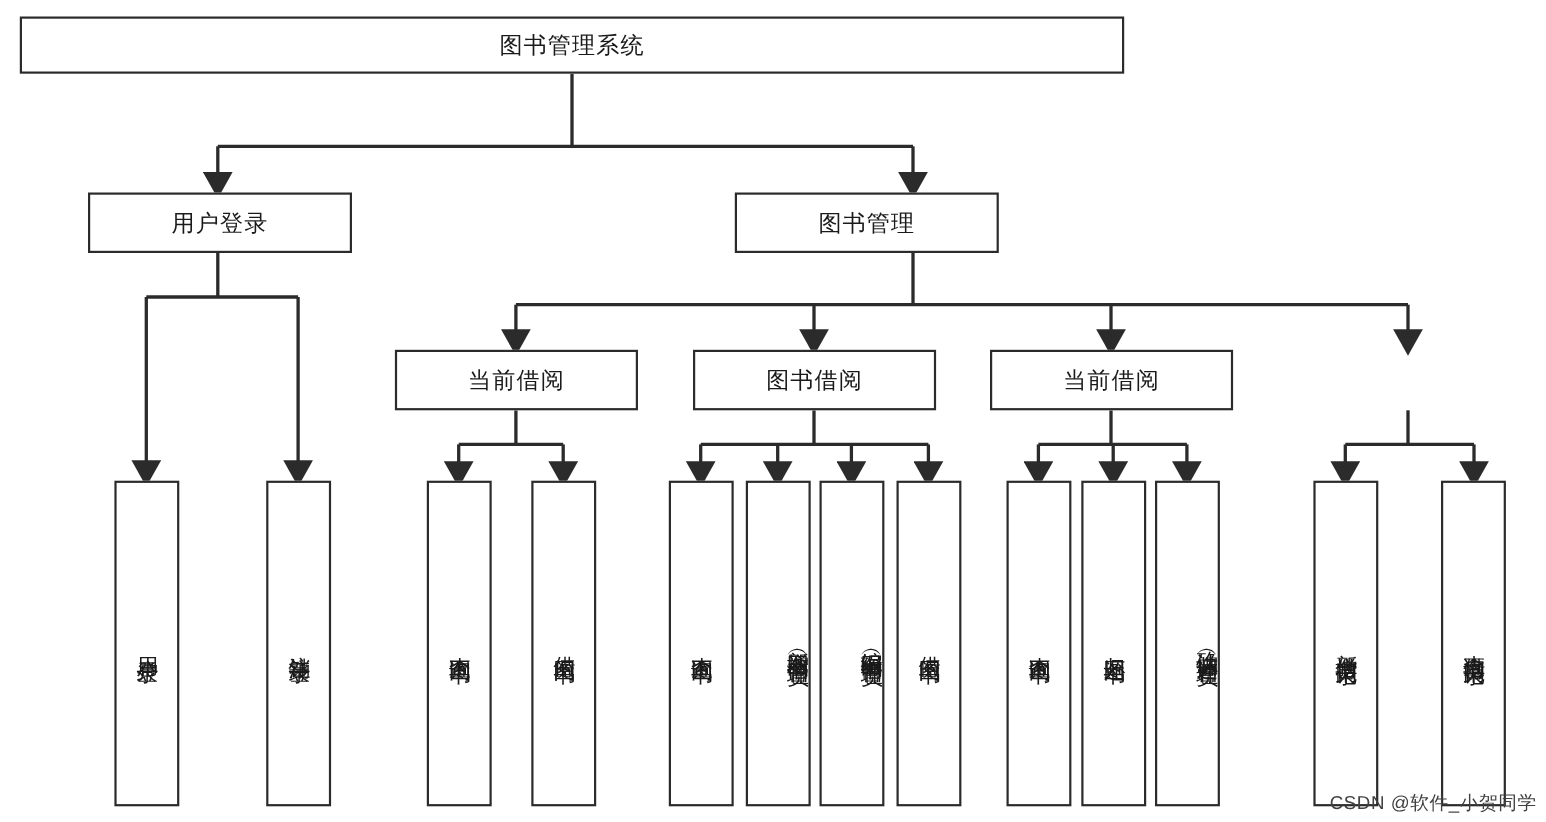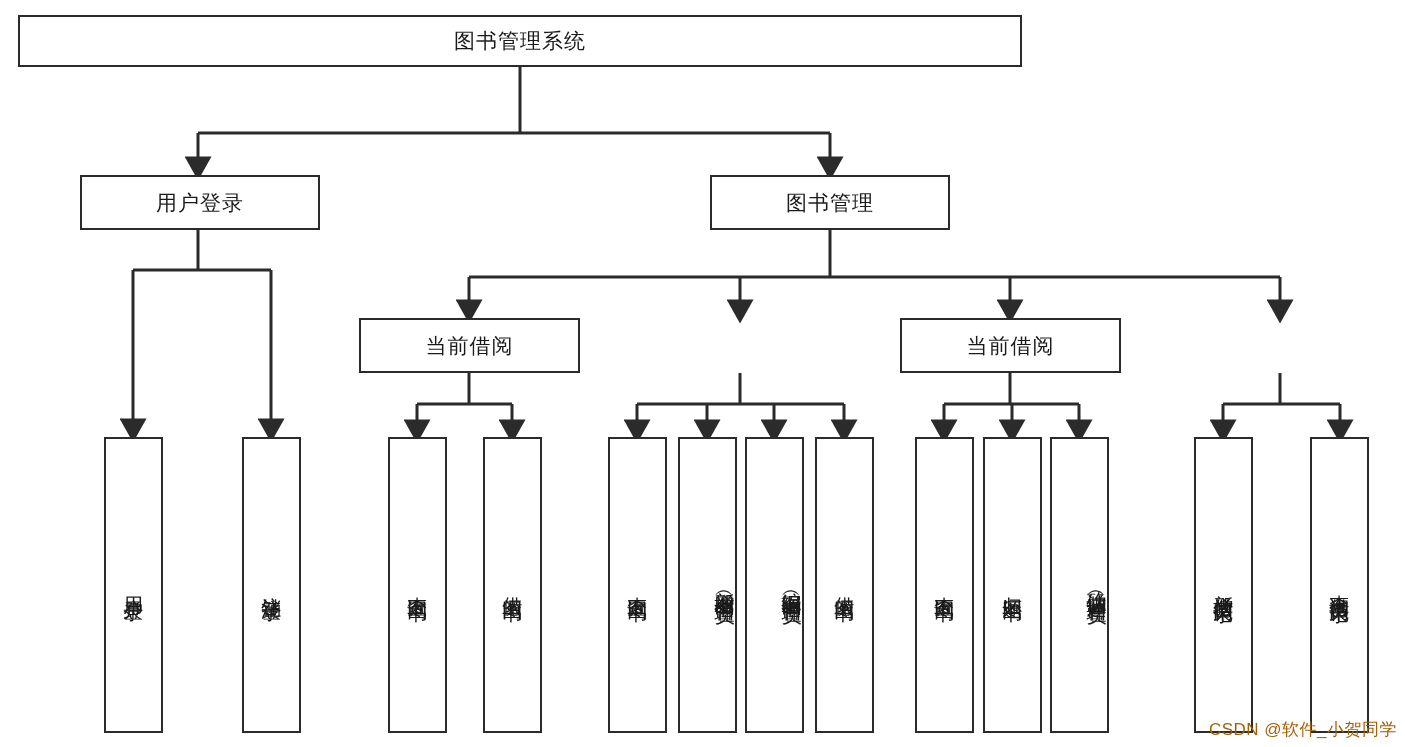--- a/index.html
+++ b/index.html
@@ -51,21 +51,21 @@
     align-items: flex-start;
   }
   .node-label {
     display: block;
   }
   .watermark {
     position: absolute;
     right: 8px;
     bottom: 6px;
     font-size: 17px;
-    color: #a16207;
+    color: #404040;
     letter-spacing: 0.5px;
     white-space: nowrap;
     pointer-events: none;
   }
 </style>
 </head>
 <body>
 
 <div id="diagram-root">
 
@@ -122,26 +122,29 @@
     </g>
   </svg>
 
   <div class="node-box horizontal" style="left:18px; top:15px; width:1004px; height:52px;">
     <span class="node-label">图书管理系统</span>
   </div>
 
   <div class="node-box horizontal" style="left:80px; top:175px; width:240px; height:55px;">
     <span class="node-label">用户登录</span>
   </div>
-  <div class="node-box horizontal" style="left:710px; top:175px; width:240px; height:55px;">
+  <div class="node-box horizontal" style="left:668px; top:175px; width:240px; height:55px;">
     <span class="node-label">图书管理</span>
   </div>
 
   <div class="node-box horizontal" style="left:359px; top:318px; width:221px; height:55px;">
     <span class="node-label">当前借阅</span>
+  </div>
+  <div class="node-box horizontal" style="left:630px; top:318px; width:221px; height:55px;">
+    <span class="node-label">图书借阅</span>
   </div>
   <div class="node-box horizontal" style="left:900px; top:318px; width:221px; height:55px;">
     <span class="node-label">当前借阅</span>
   </div>
 
   <div class="node-box vertical" style="left:104px; top:437px; width:59px; height:296px;">
     <span class="node-label">用户登录</span>
   </div>
   <div class="node-box vertical" style="left:242px; top:437px; width:59px; height:296px;">
     <span class="node-label">注销登录</span>

